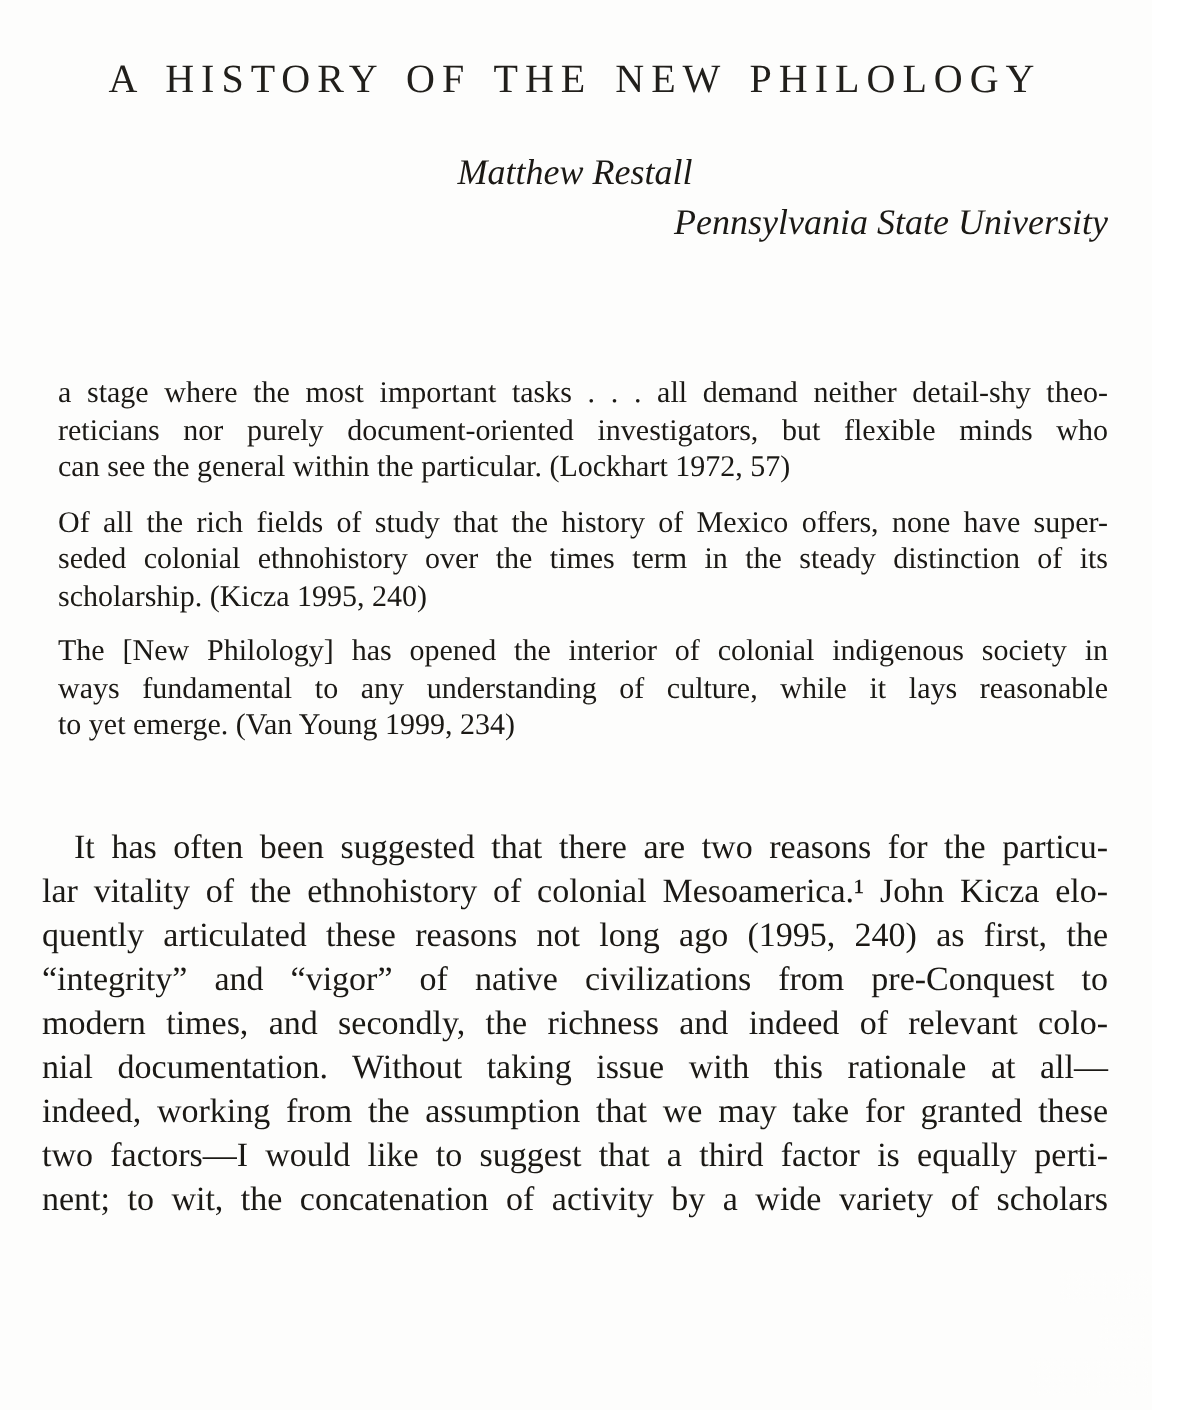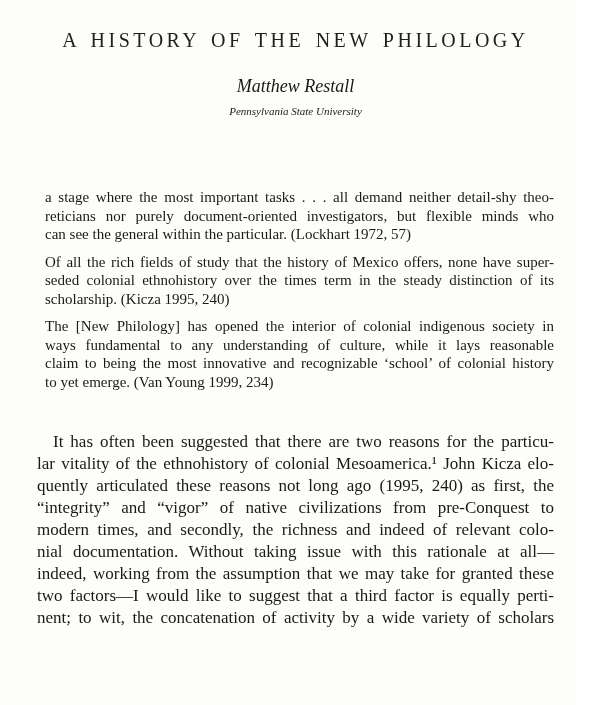--- a/index.html
+++ b/index.html
@@ -1,21 +1,21 @@
 <!DOCTYPE html>
 <html><head>
 <meta charset="utf-8">
 <style>
   html, body { margin: 0; padding: 0; background: #ffffff; }
   .page {
     position: relative;
     width: 576px;
     height: 705px;
     box-sizing: border-box;
-    padding: 0 22px 0 37px;
+    padding: 0 22px 0 21px;
     background: #fdfdfc;
     overflow: hidden;
     font-family: "Liberation Serif", "DejaVu Serif", serif;
     color: #1b1915;
   }
   
   .title {
     padding-top: 23px;
     text-align: center;
     font-size: 20px;
@@ -26,23 +26,23 @@
   }
   .author {
     margin-top: 17px;
     text-align: center;
     font-style: italic;
     font-size: 18px;
     line-height: 24px;
   }
   .affiliation {
     margin-top: 2px;
-    text-align: center;
+    text-align: right;
     font-style: italic;
-    font-size: 11px;
+    font-size: 18px;
     line-height: 22px;
   }
   
   .epigraph {
     padding-left: 8px;
     font-size: 15px;
     line-height: 18.5px;
   }
   .epigraph-first { margin-top: 66px; }
   .epigraph + .epigraph { margin-top: 9px; }
@@ -96,21 +96,20 @@
 
   <div class="epigraph">
       <div class="line">Of all the rich fields of study that the history of Mexico offers, none have super-</div>
       <div class="line">seded colonial ethnohistory over the times term in the steady distinction of its</div>
       <div class="line last">scholarship. (Kicza 1995, 240)</div>
     </div>
 
   <div class="epigraph">
       <div class="line">The [New Philology] has opened the interior of colonial indigenous society in</div>
       <div class="line">ways fundamental to any understanding of culture, while it lays reasonable</div>
-      <div class="line">claim to being the most innovative and recognizable ‘school’ of colonial history</div>
       <div class="line last">to yet emerge. (Van Young 1999, 234)</div>
     </div>
 
   <div class="body-par">
       <div class="line">It has often been suggested that there are two reasons for the particu-</div>
       <div class="line">lar vitality of the ethnohistory of colonial Mesoamerica.¹ John Kicza elo-</div>
       <div class="line">quently articulated these reasons not long ago (1995, 240) as first, the</div>
       <div class="line">“integrity” and “vigor” of native civilizations from pre-Conquest to</div>
       <div class="line">modern times, and secondly, the richness and indeed of relevant colo-</div>
       <div class="line">nial documentation. Without taking issue with this rationale at all—</div>

